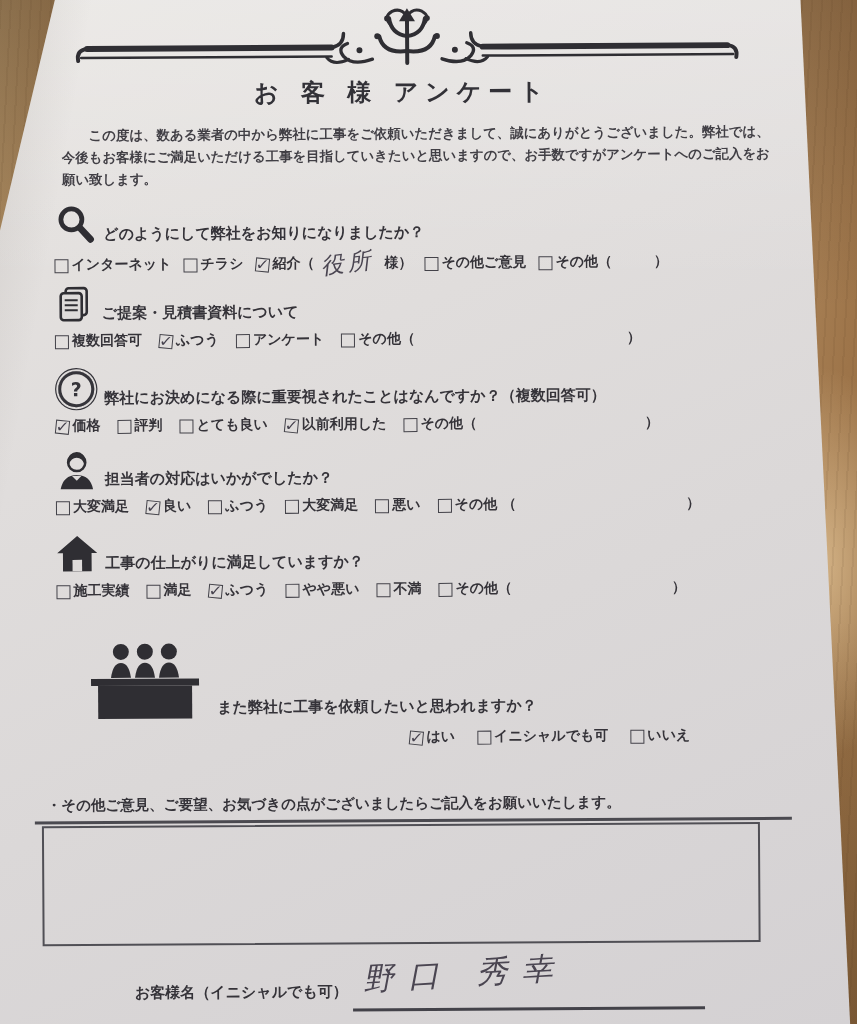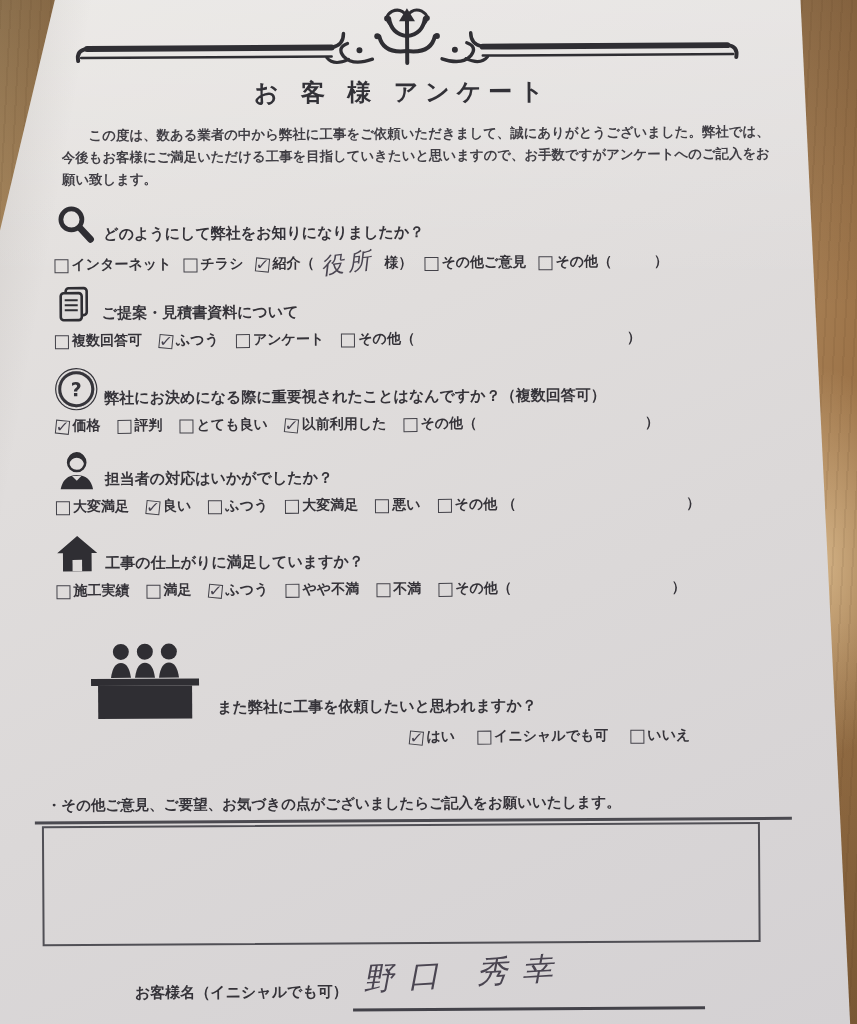--- a/index.html
+++ b/index.html
@@ -290,21 +290,21 @@
         <span class="opt">
             <span class="cb"></span>
             <span>満足</span>
           </span>
         <span class="opt">
             <span class="cb checked">✓</span>
             <span>ふつう</span>
           </span>
         <span class="opt">
             <span class="cb"></span>
-            <span>やや不満</span>
+            <span>やや悪い</span>
           </span>
         <span class="opt">
             <span class="cb"></span>
             <span>不満</span>
           </span>
         <span class="opt">
             <span class="cb"></span>
             <span>その他（</span>
             <span class="gap g-e"></span>
             <span>）</span>

